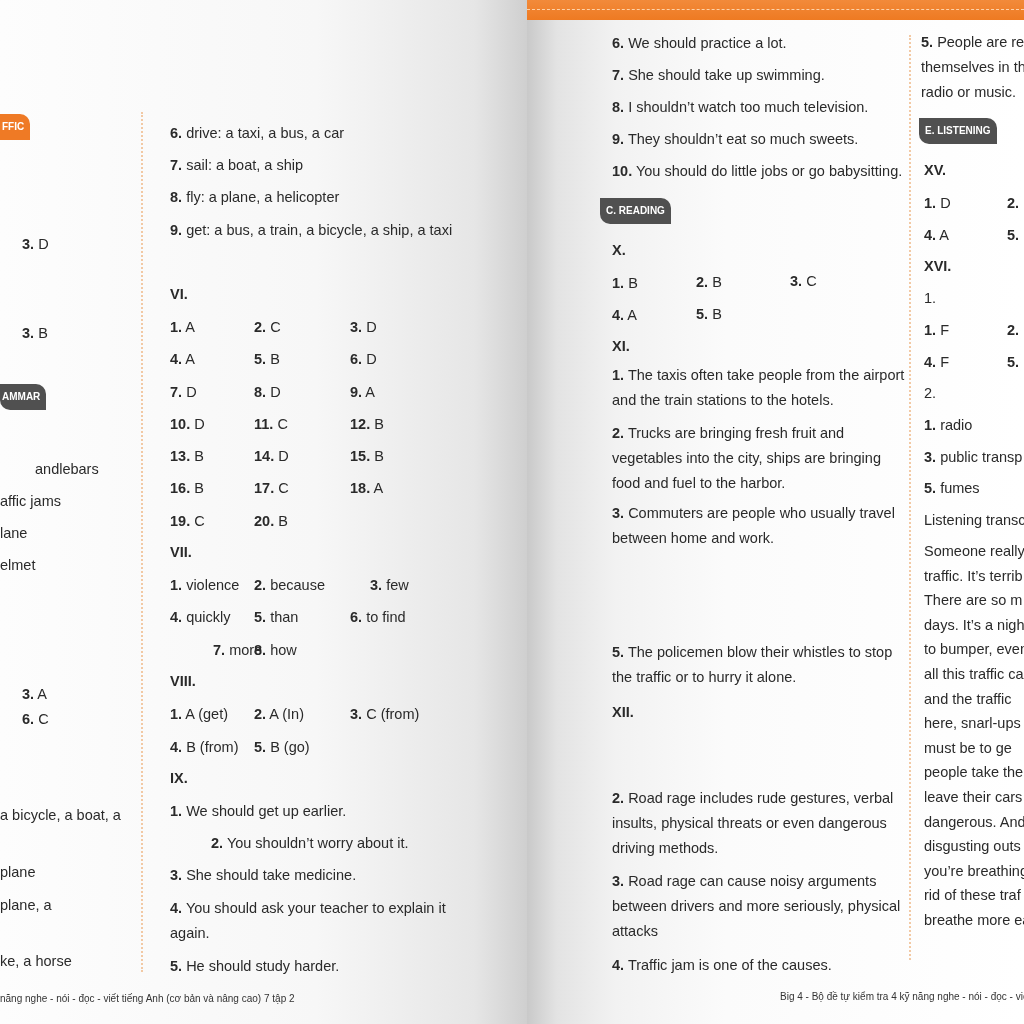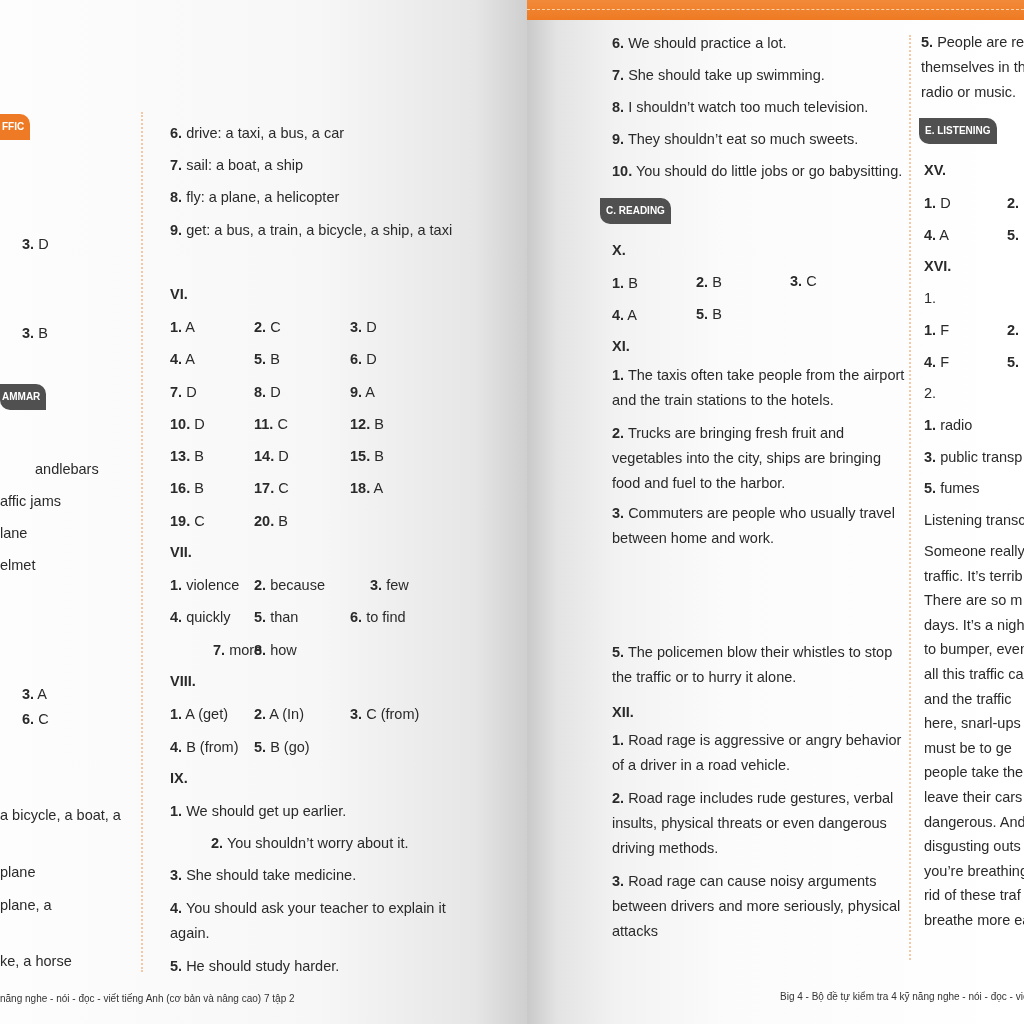--- a/index.html
+++ b/index.html
@@ -141,23 +141,23 @@
   <div class="t" style="left:85px; top:306px;"><b>4.</b> <span>A</span></div>
   <div class="t" style="left:169px; top:305px;"><b>5.</b> <span>B</span></div>
 
   <div class="h" style="left:85px; top:338px;">XI.</div>
   <div class="para" style="left:85px; top:363px; width:300px;"><b>1.</b> <span>The taxis often take people from the airport</span><br><span>and the train stations to the hotels.</span></div>
   <div class="para" style="left:85px; top:421px; width:300px;"><b>2.</b> <span>Trucks are bringing fresh fruit and</span><br><span>vegetables into the city, ships are bringing</span><br><span>food and fuel to the harbor.</span></div>
   <div class="para" style="left:85px; top:501px; width:300px;"><b>3.</b> <span>Commuters are people who usually travel</span><br><span>between home and work.</span></div>
   <div class="para" style="left:85px; top:640px; width:300px;"><b>5.</b> <span>The policemen blow their whistles to stop</span><br><span>the traffic or to hurry it alone.</span></div>
 
   <div class="h" style="left:85px; top:704px;">XII.</div>
-  <div class="para" style="left:85px; top:728px; width:300px;"><b>1.</b> <span>Road rage is aggressive or angry behavior</span><br><span>of a driver in a road vehicle.</span></div>
   <div class="para" style="left:85px; top:786px; width:300px;"><b>2.</b> <span>Road rage includes rude gestures, verbal</span><br><span>insults, physical threats or even dangerous</span><br><span>driving methods.</span></div>
   <div class="para" style="left:85px; top:869px; width:300px;"><b>3.</b> <span>Road rage can cause noisy arguments</span><br><span>between drivers and more seriously, physical</span><br><span>attacks</span></div>
+  <div class="para" style="left:85px; top:953px; width:300px;"><b>4.</b> <span>Traffic jam is one of the causes.</span></div>
 
   <div class="para" style="left:394px; top:30px; width:110px; overflow:hidden; white-space:nowrap;"><b>5.</b> <span>People are rec</span><br><span>themselves in th</span><br><span>radio or music.</span></div>
 
   <div class="tag dark" style="left:392px; top:118px;">E. LISTENING</div>
 
   <div class="h" style="left:397px; top:162px;">XV.</div>
   <div class="t" style="left:397px; top:194px;"><b>1.</b> <span>D</span></div>
   <div class="t" style="left:480px; top:194px;"><b>2.</b></div>
   <div class="t" style="left:397px; top:226px;"><b>4.</b> <span>A</span></div>
   <div class="t" style="left:480px; top:226px;"><b>5.</b></div>

